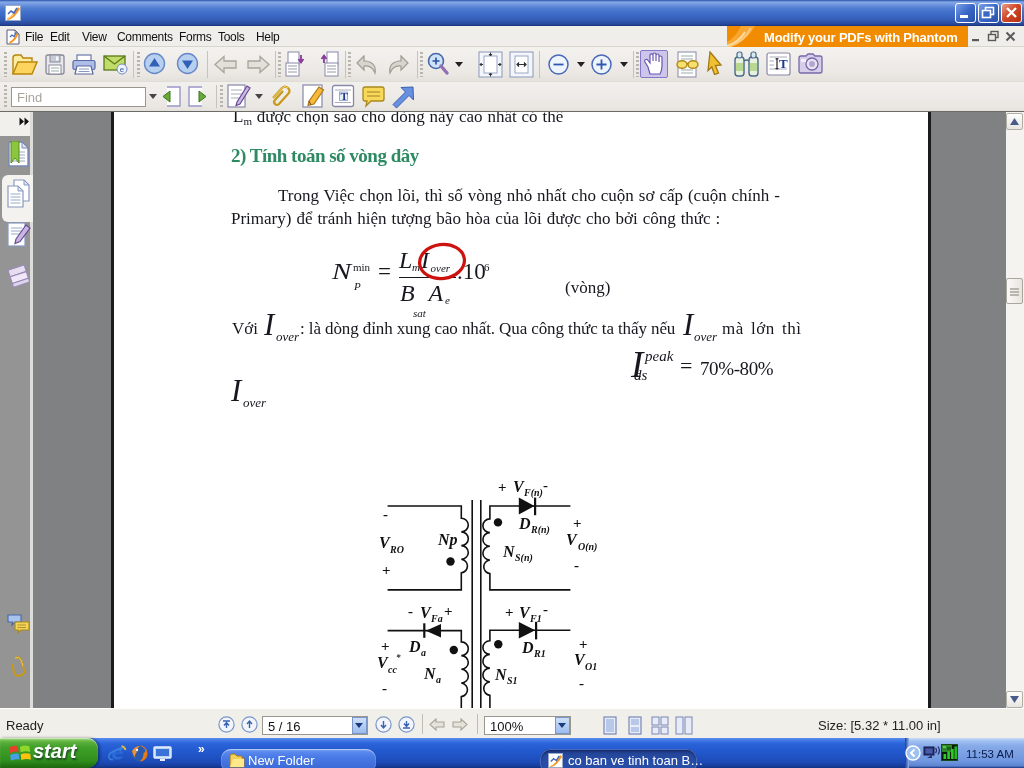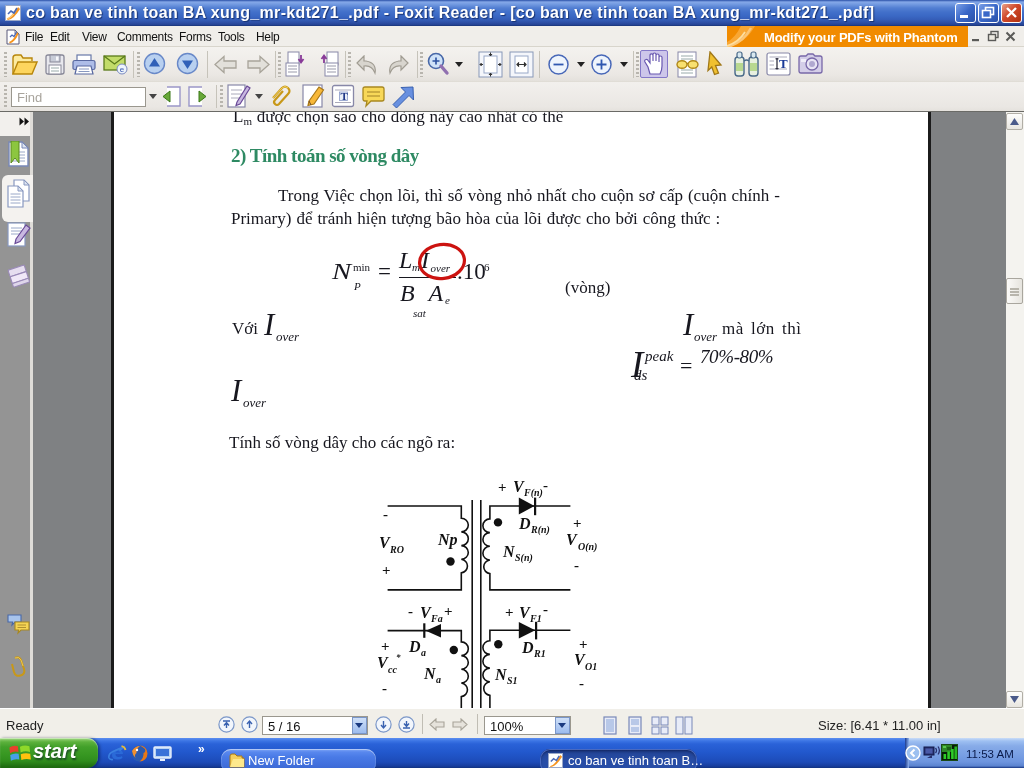--- a/index.html
+++ b/index.html
@@ -58,21 +58,20 @@
 </style>
 </head>
 <body>
   <div id="titlebar">
     <svg class="abs" style="left:5px; top:5px;" width="16" height="16" viewBox="0 0 16 16">
       <rect x="0.5" y="0.5" width="15" height="15" fill="#fff" stroke="#9aa8c8"></rect>
       <path d="M2 14 Q8 13 13 2 L15 4 Q9 14 3 15 Z" fill="#f7941d"></path>
       <path d="M2 14 Q7 12.5 11.5 3.5" fill="none" stroke="#fbc26a" stroke-width="1.4"></path>
       <path d="M3 9 L6 6 L9 8 L12 3" fill="none" stroke="#4a6ab8" stroke-width="1.6"></path>
     </svg>
-    <div id="title-text">co ban ve tinh toan BA xung_mr-kdt271_.pdf - Foxit Reader - [co ban ve tinh toan BA xung_mr-kdt271_.pdf]</div>
     <div class="tbtn blue" style="left:955px;">
       <svg width="19" height="17" viewBox="0 0 19 17">
         <rect x="4" y="11" width="8" height="3" fill="#fff"></rect>
       </svg>
     </div>
     <div class="tbtn blue" style="left:978px;">
       <svg width="19" height="17" viewBox="0 0 19 17">
         <rect x="6.5" y="3.5" width="8" height="7" fill="none" stroke="#fff" stroke-width="1.6"></rect>
         <rect x="3.5" y="6.5" width="8" height="7" fill="#3a68c8" stroke="#fff" stroke-width="1.6"></rect>
       </svg>
@@ -414,33 +413,33 @@
       <div class="doc" style="left:343px; top:147px; font-size:23px;">.10</div>
       <div class="doc" style="left:370px; top:149px; font-size:11px;">6</div>
       <div class="doc" style="left:451px; top:166px; font-size:17px;font-family:Liberation Serif, serif;">(vòng)</div>
       <svg class="abs" style="left:303px; top:130px;" width="50" height="39" viewBox="0 0 50 39">
         <ellipse cx="25" cy="19.5" rx="22.5" ry="17" fill="none" stroke="#cc1310" stroke-width="3.2" transform="rotate(-7 25 19.5)"></ellipse>
       </svg>
 
       <div class="doc" style="left:118px; top:207px; font-size:17px;">Với</div>
       <div class="doc" style="left:150px; top:194.5px; font-size:31px; font-style:italic;">I</div>
       <div class="doc" style="left:162px; top:217px; font-size:13px; font-style:italic;">over</div>
+      <div class="doc" style="left:186px; top:207px; font-size:17px; letter-spacing:-0.1px;">: là dòng đỉnh xung cao nhất. Qua công thức ta thấy nếu</div>
       <div class="doc" style="left:569px; top:194.5px; font-size:31px; font-style:italic;">I</div>
       <div class="doc" style="left:580px; top:217px; font-size:13px; font-style:italic;">over</div>
       <div class="doc" style="left:608px; top:207px; font-size:17px; letter-spacing:0.5px; word-spacing:2.5px;">mà lớn thì</div>
 
       <div class="doc" style="left:517px; top:231px; font-size:37px; font-style:italic;">I</div>
       <div class="doc" style="left:531px; top:236px; font-size:15px; font-style:italic;">peak</div>
       <div class="doc" style="left:520px; top:255px; font-size:15px; font-style:italic;text-align:center;">ds</div>
       <div class="doc" style="left:566px; top:241px; font-size:22px;">=</div>
-      <div class="doc" style="left:586px; top:234px; font-size:19px; letter-spacing:-0.4px;font-style:italic;">70%-80%</div>
+      <div class="doc" style="left:586px; top:246px; font-size:19px; letter-spacing:-0.4px;">70%-80%</div>
 
       <div class="doc" style="left:117px; top:260.5px; font-size:31px; font-style:italic;">I</div>
       <div class="doc" style="left:129px; top:283px; font-size:13px; font-style:italic;">over</div>
-      <div class="doc" style="left:115px; top:321px; font-size:17px;">Tính số vòng dây cho các ngõ ra:</div>
 
       <svg class="abs" style="left:256px; top:366px;" width="250" height="230" viewBox="370 478 250 230">
         <g stroke="#111" stroke-width="1.6" fill="none">
 
           <line x1="472.2" y1="500" x2="472.2" y2="708"></line>
           <line x1="480.8" y1="500" x2="480.8" y2="708"></line>
 
           <path d="M387.6 506 H461.3 V518.2 a7,6.85 0 0 1 0,13.7 a7,6.85 0 0 1 0,13.7 a7,6.85 0 0 1 0,13.7 a7,6.85 0 0 1 0,13.6 V589.9 H387.6"></path>
 
           <path d="M570.4 506 H489.9 V518.9 a-7,6.85 0 0 0 0,13.7 a-7,6.85 0 0 0 0,13.7 a-7,6.85 0 0 0 0,13.7 a-7,6.85 0 0 0 0,13.6 V589.9 H570.4"></path>
@@ -576,21 +575,21 @@
     <svg class="abs" style="left:651px; top:7px;" width="18" height="19" viewBox="0 0 18 19">
       <rect x="1" y="1" width="7" height="8" fill="#e8ecf8" stroke="#7888b8"></rect>
       <rect x="10" y="1" width="7" height="8" fill="#e8ecf8" stroke="#7888b8"></rect>
       <rect x="1" y="11" width="7" height="7" fill="#e8ecf8" stroke="#7888b8"></rect>
       <rect x="10" y="11" width="7" height="7" fill="#e8ecf8" stroke="#7888b8"></rect>
     </svg>
     <svg class="abs" style="left:675px; top:7px;" width="18" height="19" viewBox="0 0 18 19">
       <rect x="1" y="1" width="7" height="17" fill="#e8ecf8" stroke="#7888b8"></rect>
       <rect x="10" y="1" width="7" height="17" fill="#e8ecf8" stroke="#7888b8"></rect>
     </svg>
-    <div class="abs" style="left:818px; top:9px; font-size:13px; color:#222;">Size: [6.41 * 11.00 in]</div>
+    <div class="abs" style="left:818px; top:9px; font-size:13px; color:#222;">Size: [5.32 * 11.00 in]</div>
   </div>
   <div id="taskbar">
 
     <div class="abs" style="left:0; top:0; width:98px; height:30px; border-radius:0 11px 11px 0;
       background:linear-gradient(180deg,#9ed87e 0px,#5cb13c 4px,#42a02a 9px,#389822 16px,#2f8d1c 23px,#1e6b10 29px);
       box-shadow:inset 0 1px 1px rgba(255,255,255,0.5), 2px 0 3px rgba(0,0,30,0.4);"></div>
     <svg class="abs" style="left:8px; top:4px;" width="24" height="21" viewBox="0 0 24 21">
       <g transform="rotate(-6 12 10)">
         <path d="M2 4.5 Q6 2 10.5 4 L10.5 9.8 Q6 8 2 10.2 Z" fill="#e8402c"></path>
         <path d="M12.5 4.8 Q17 3 22 5.2 L22 11 Q17 9 12.5 10.6 Z" fill="#8ed82a"></path>

